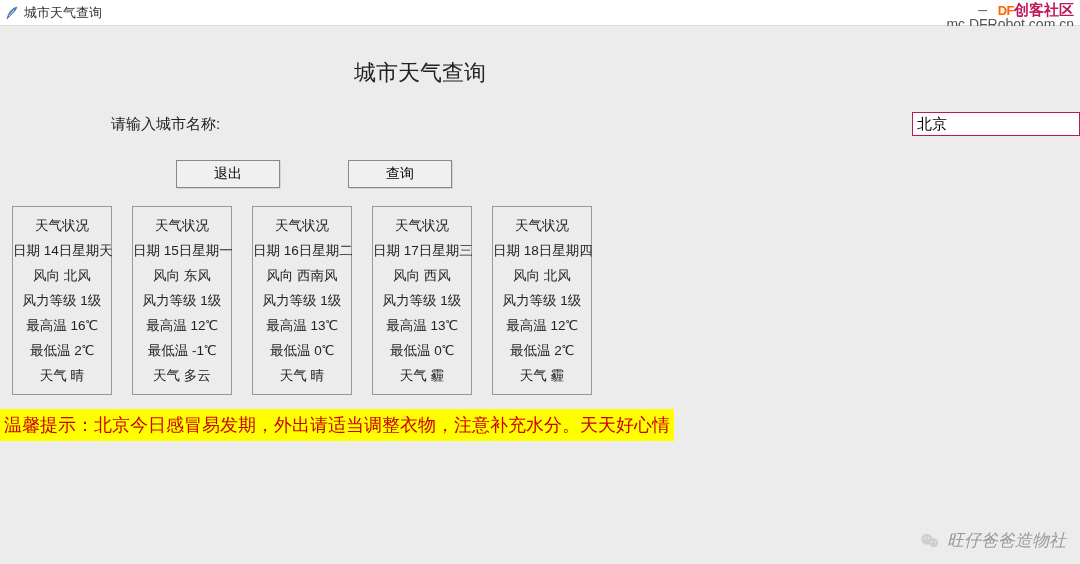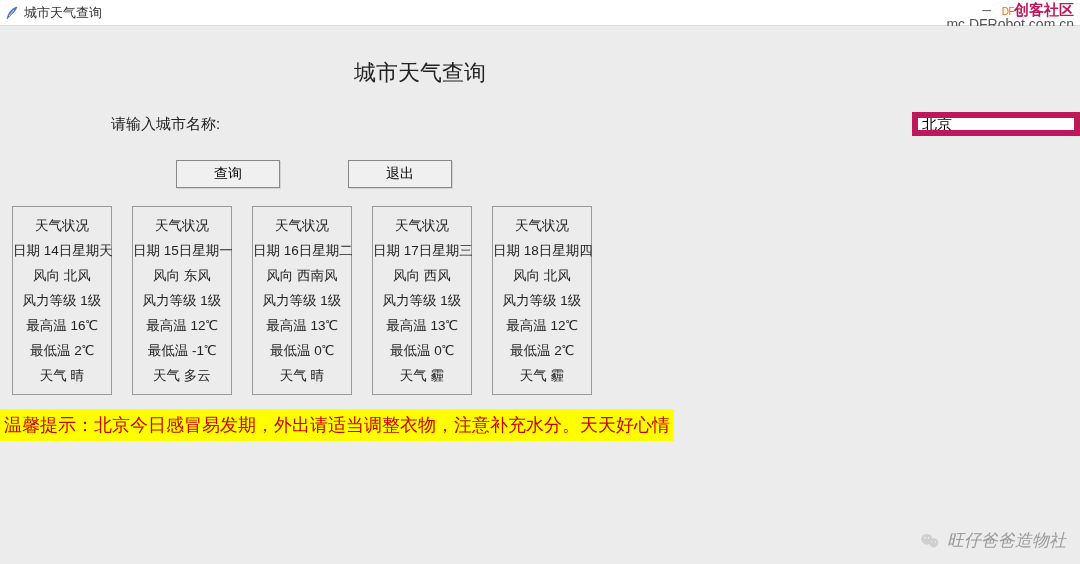--- a/index.html
+++ b/index.html
@@ -42,22 +42,22 @@
     }
     .titlebar-minimize {
       display: inline-block;
       color: #666;
       font-size: 16px;
       margin-right: 6px;
       vertical-align: top;
     }
     .brand-df {
       color: #ff6600;
-      font-weight: normal;
-      font-size: 10px;
+      font-weight: bold;
+      font-size: 13px;
       letter-spacing: -0.5px;
       text-align: center;
     }
     .brand-cn {
       color: #be185d;
       font-weight: bold;
       font-size: 15px;
     }
     .brand-url {
       font-size: 14px;
@@ -88,21 +88,21 @@
     .input-label {
       font-size: 15px;
       color: #222;
       margin-right: 52px;
     }
     .text-input {
       width: 168px;
       height: 24px;
       font-size: 15px;
       padding: 2px 4px;
-      border: 6px solid #be185d;
+      border: 1px solid #be185d;
       background: #fff;
       font-family: inherit;
     }
     .button-row {
       display: flex;
       padding-left: 176px;
       margin-bottom: 18px;
     }
     .btn {
       width: 104px;
@@ -181,22 +181,22 @@
 
 <div class="app-area">
   <div class="heading">城市天气查询</div>
 
   <div class="input-row">
     <span class="input-label">请输入城市名称:</span>
     <input class="text-input" type="text" value="北京" style="">
   </div>
 
   <div class="button-row">
+    <button class="btn">退出</button>
     <button class="btn">查询</button>
-    <button class="btn">退出</button>
   </div>
 
   <div class="cards-row">
 
   <div class="card">
         <div class="card-line">天气状况</div>
         <div class="card-line">日期 14日星期天</div>
         <div class="card-line">风向 北风</div>
         <div class="card-line">风力等级 1级</div>
         <div class="card-line">最高温 16℃</div>

